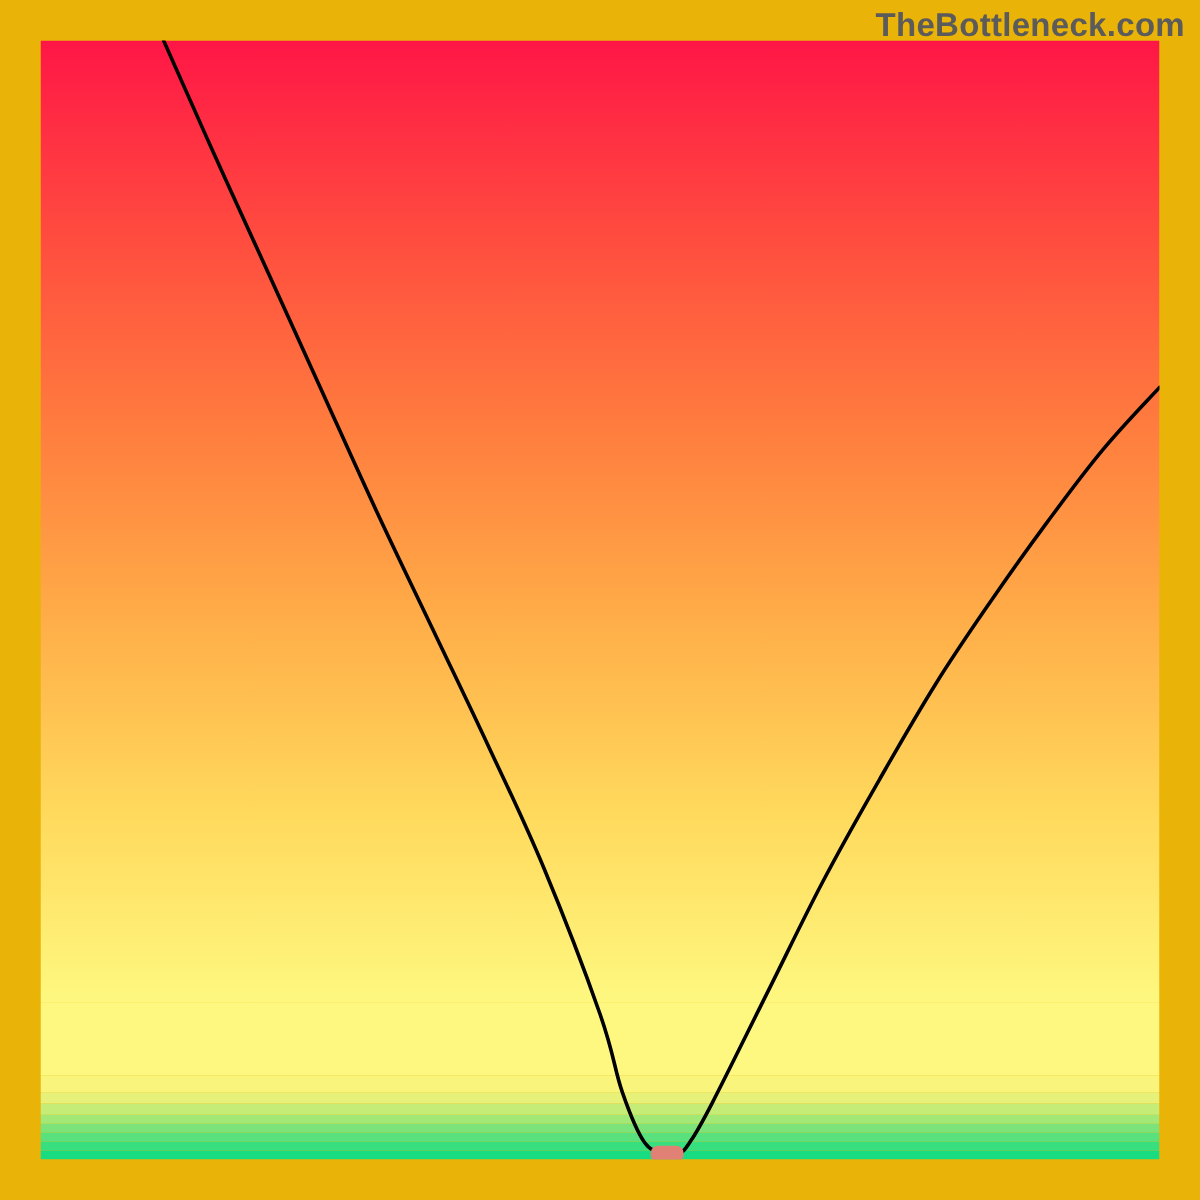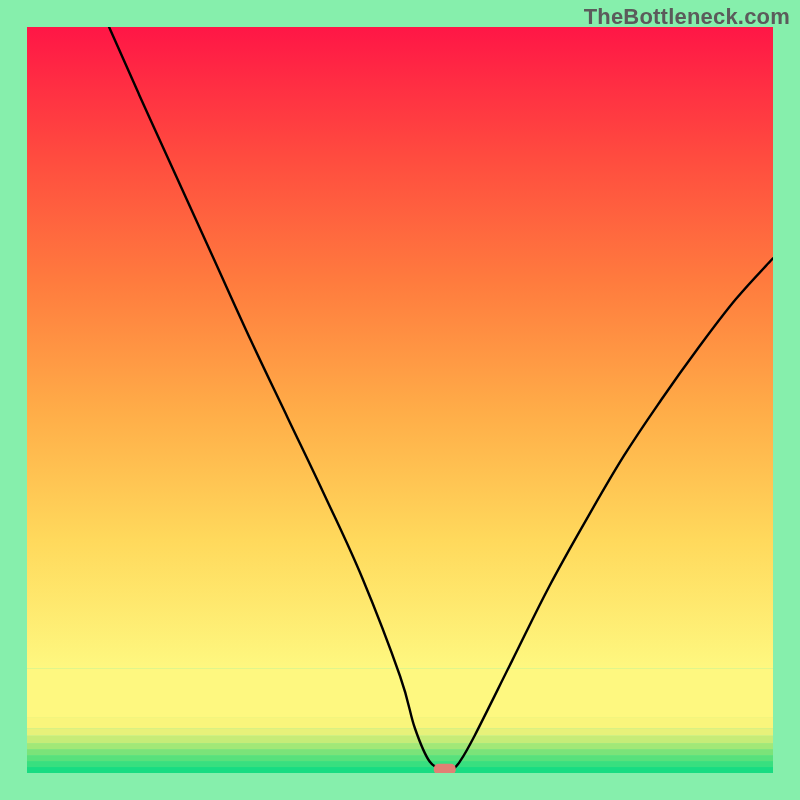--- a/index.html
+++ b/index.html
@@ -8,21 +8,21 @@
     width: 800px;
     height: 800px;
     overflow: hidden;
     background: #000;
     font-family: Arial, Helvetica, sans-serif;
   }
   .frame {
     position: relative;
     width: 800px;
     height: 800px;
-    background: #86efac;
+    background: #eab308;
   }
   .watermark {
     position: absolute;
     top: 4px;
     right: 10px;
     font-size: 22px;
     font-weight: 600;
     color: #5b5b5b;
     letter-spacing: 0.2px;
     z-index: 10;

